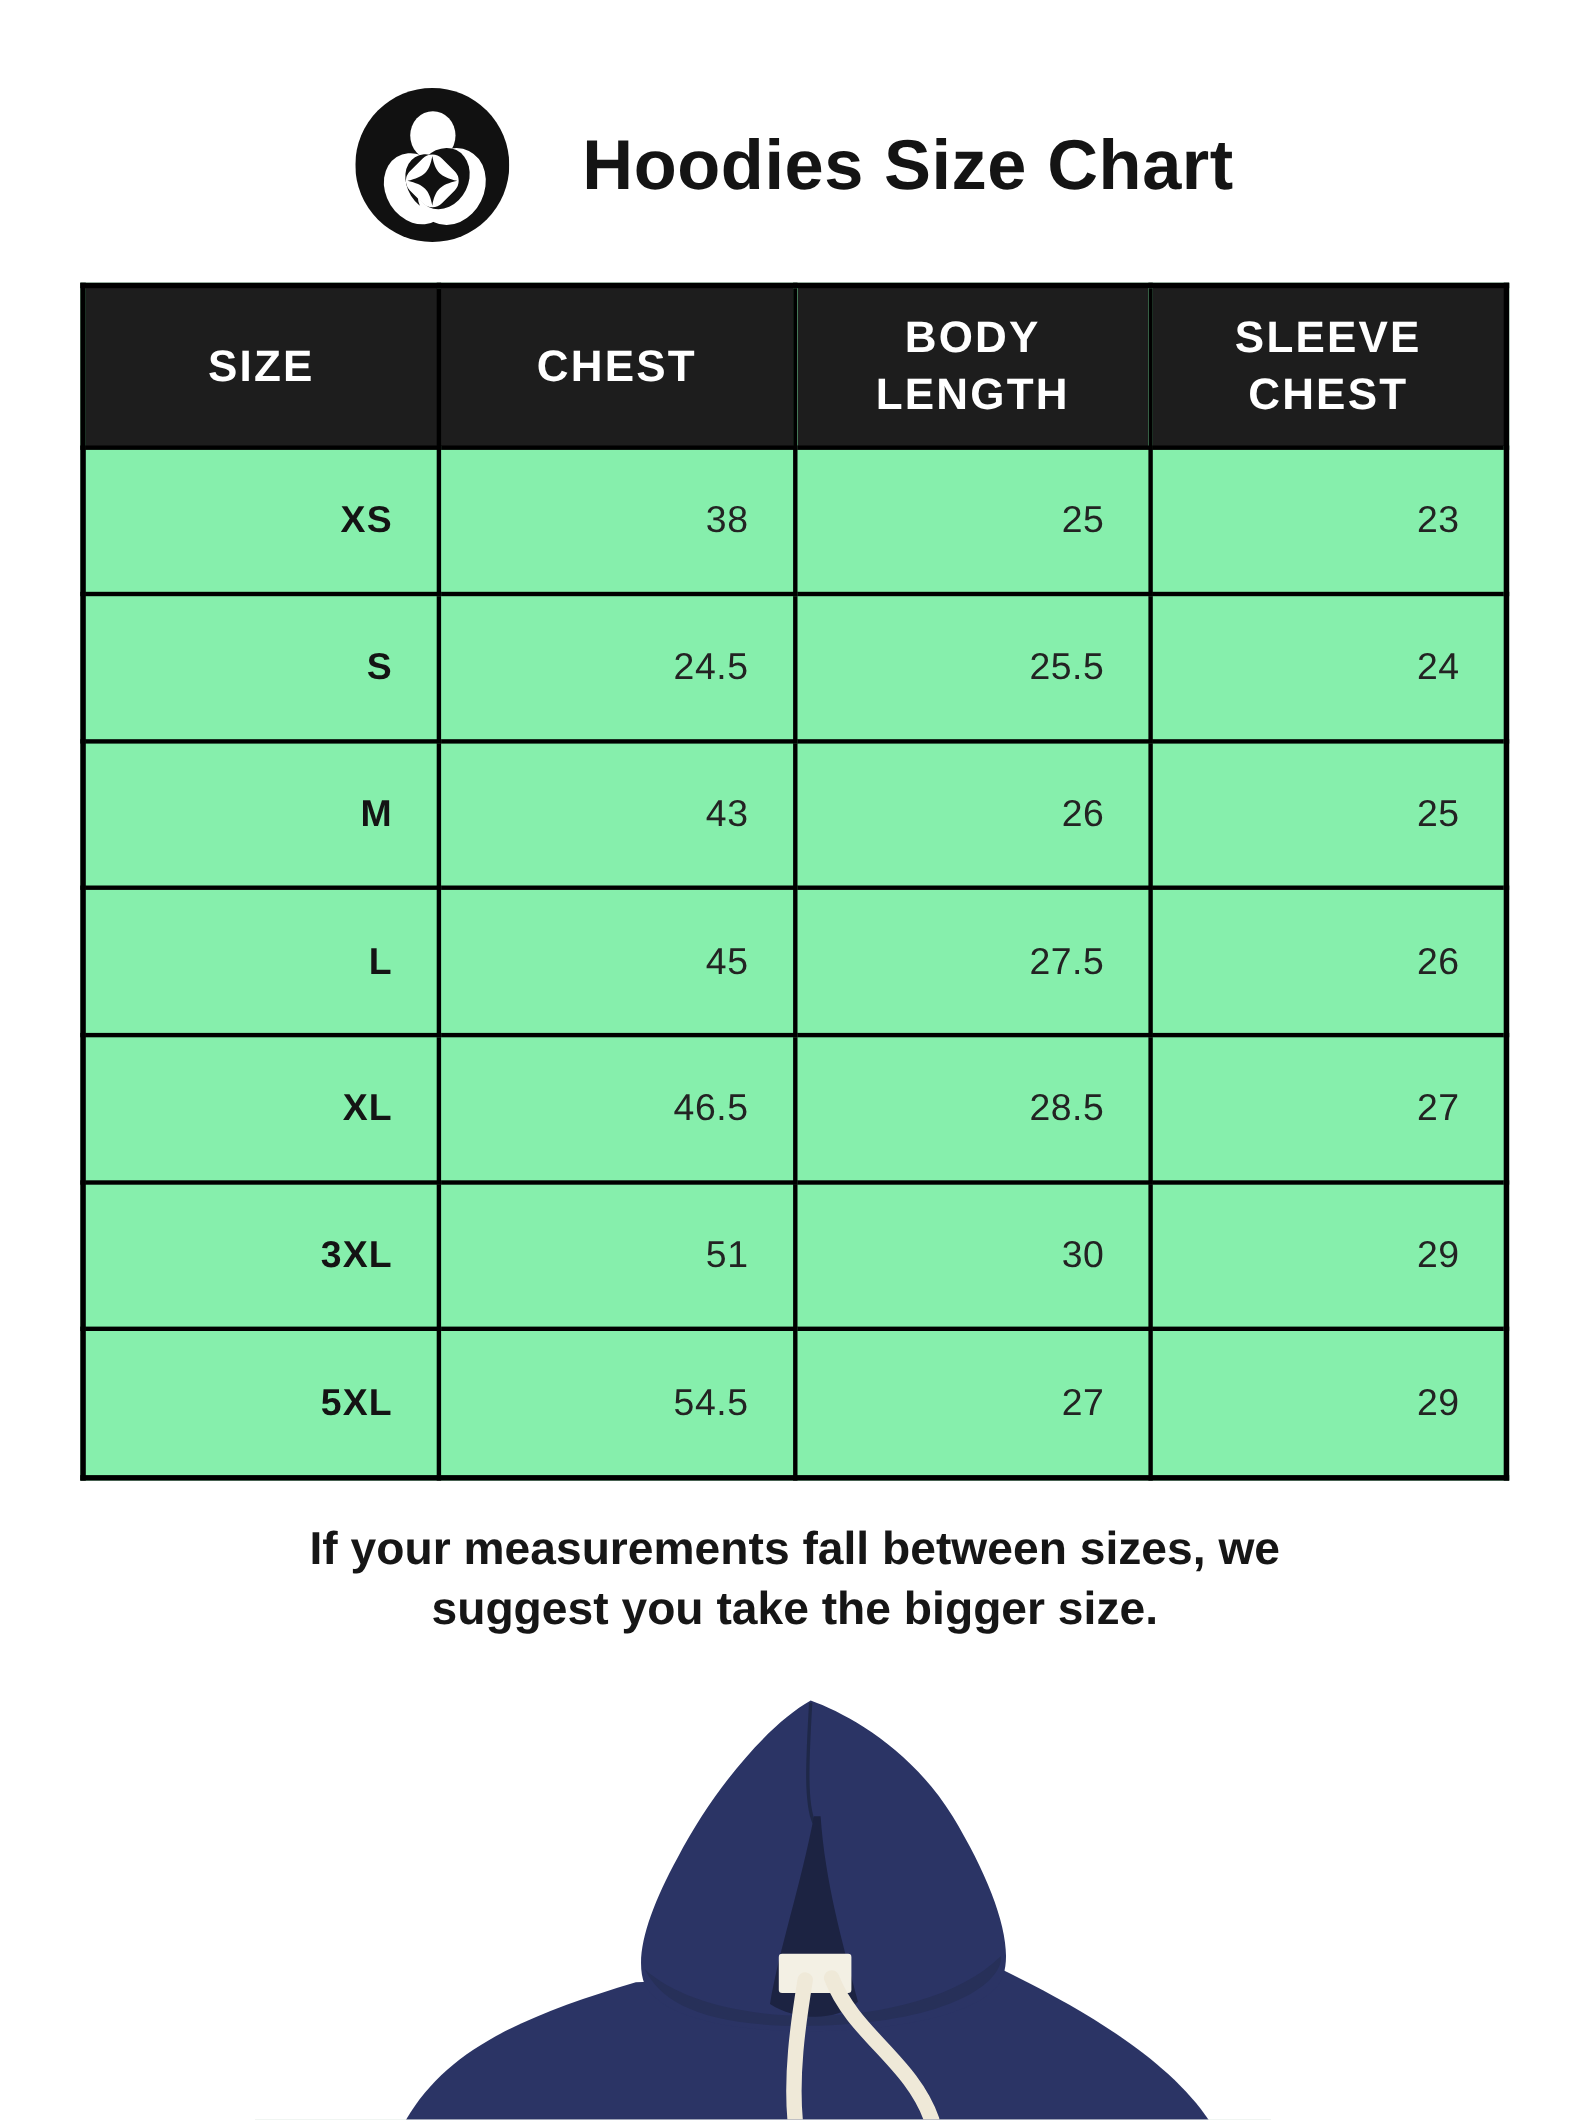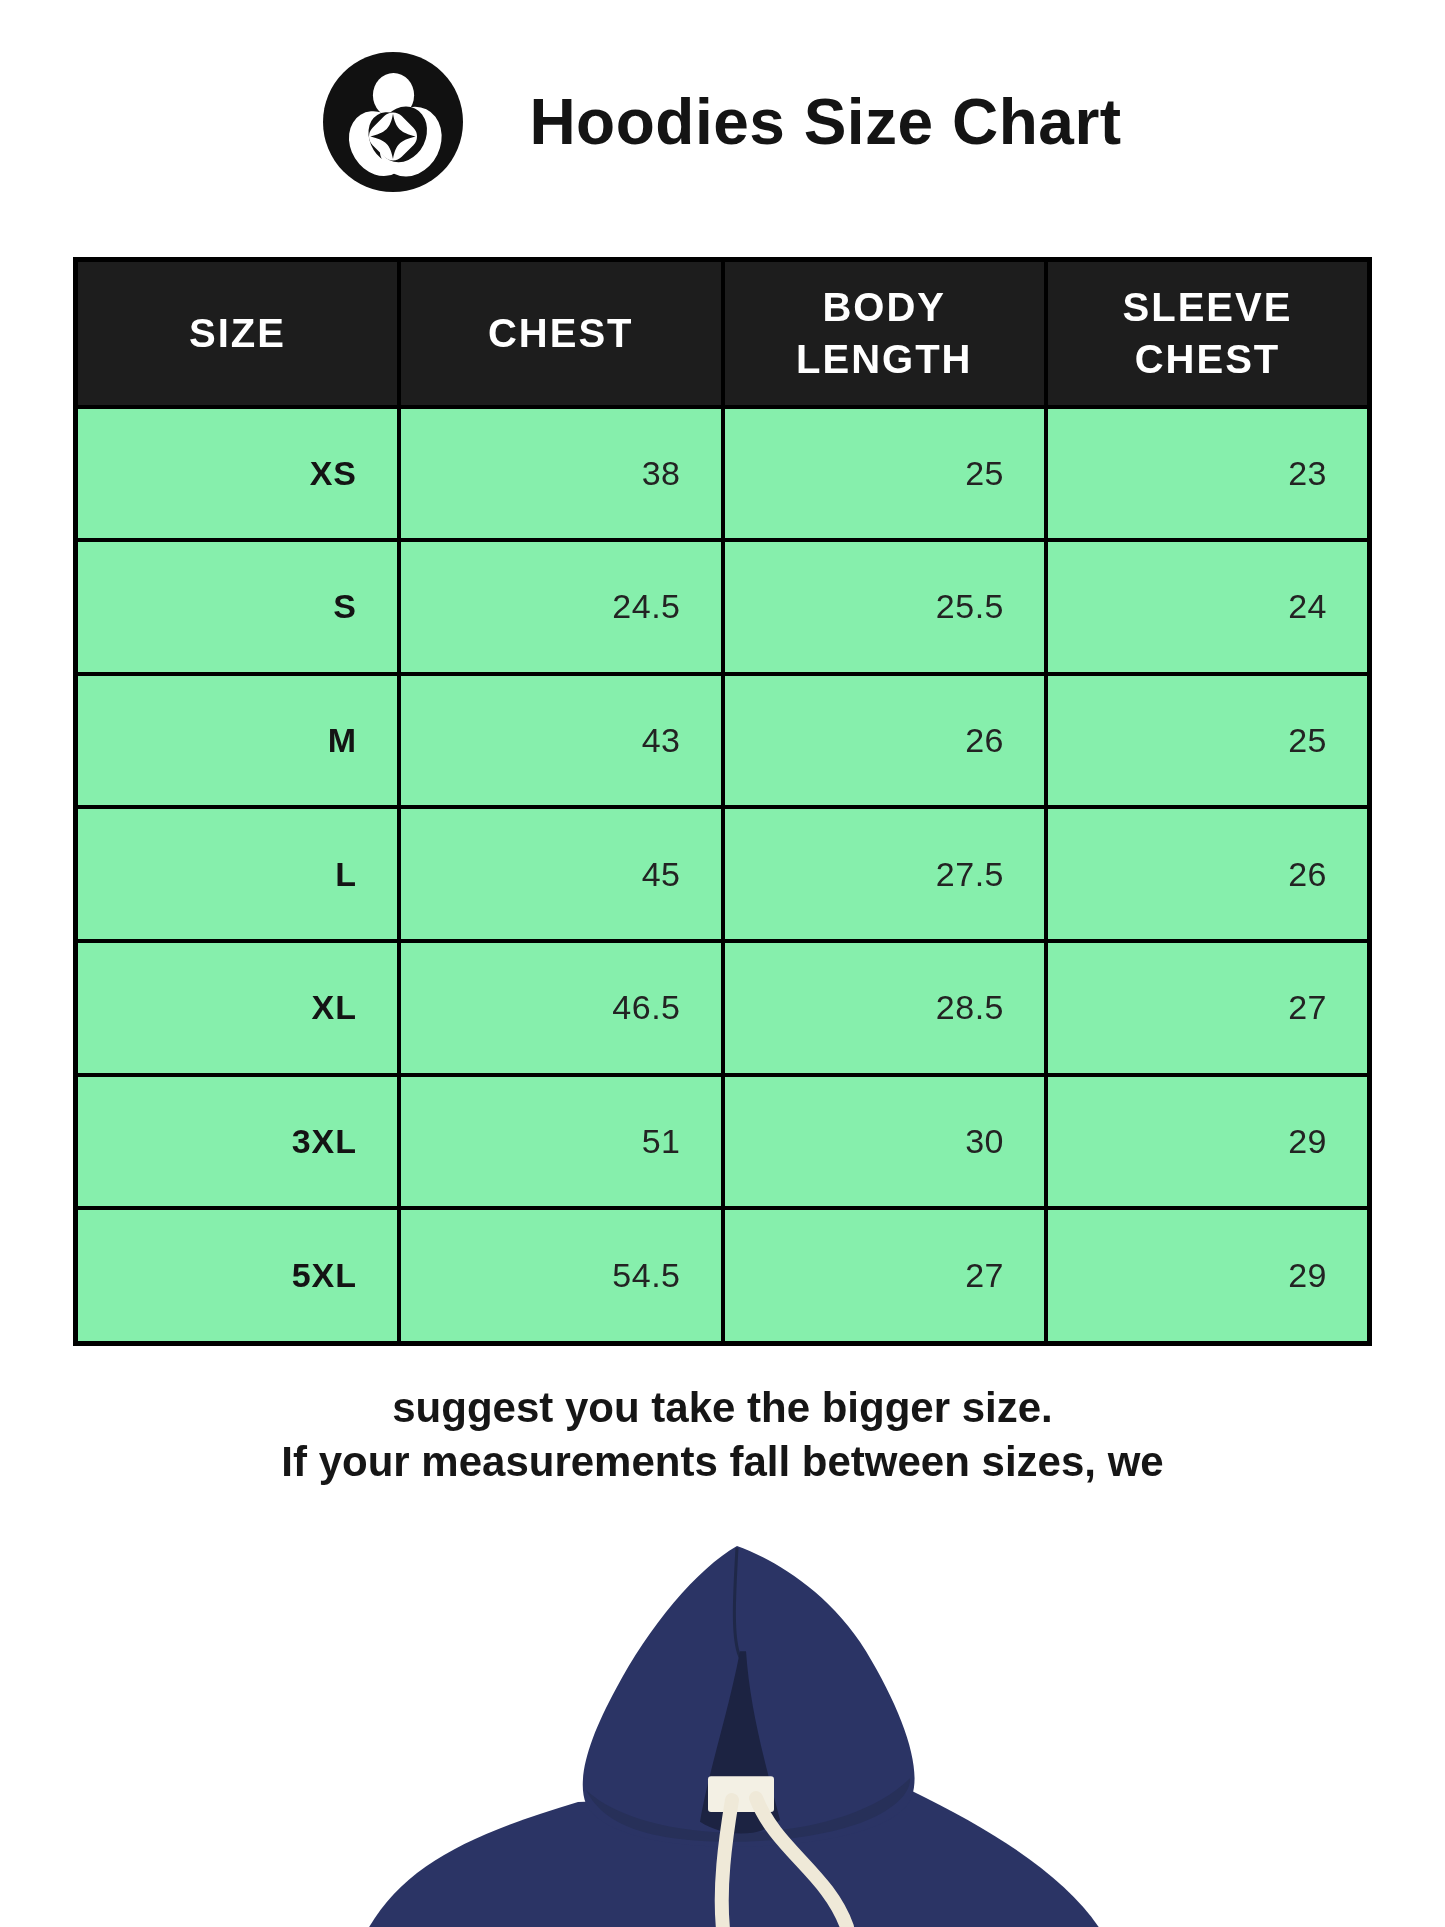--- a/index.html
+++ b/index.html
@@ -3,21 +3,21 @@
 <meta charset="utf-8">
 <style>
   html,body{margin:0;padding:0;background:#e8e8e8;}
   .page{
     position:relative;width:1445px;height:1927px;margin:0 auto;
     background:#ffffff;overflow:hidden;
     font-family:"Liberation Sans",sans-serif;color:#161616;
   }
   
   .brand-header{
-    position:absolute;top:52px;left:0;right:0;height:140px;
+    position:absolute;top:80px;left:0;right:0;height:140px;
     display:flex;justify-content:center;align-items:center;gap:66px;
   }
   .brand-logo{width:140px;height:140px;flex:0 0 auto;}
   .page-title{
     font-size:64px;font-weight:bold;letter-spacing:.5px;color:#141414;
     white-space:nowrap;
   }
   
   .size-table{
     position:absolute;left:73px;top:257px;width:1299px;height:1089px;
@@ -119,22 +119,22 @@
       <tr>
         <td class="size-cell">5XL</td>
         <td>54.5</td>
         <td>27</td>
         <td>29</td>
       </tr>
     </tbody>
   </table>
 
   <div class="fit-note">
+    <div>If your measurements fall between sizes, we</div>
     <div>suggest you take the bigger size.</div>
-    <div>If your measurements fall between sizes, we</div>
   </div>
 
   <div class="hoodie-wrap">
     <svg viewBox="0 0 780 390" preserveAspectRatio="none" aria-hidden="true">
 
       <path d="M 18 392
                C 55 326 125 295 228 264
                L 560 252
                C 648 295 716 340 750 392
                Z" fill="#2b3465"></path>

